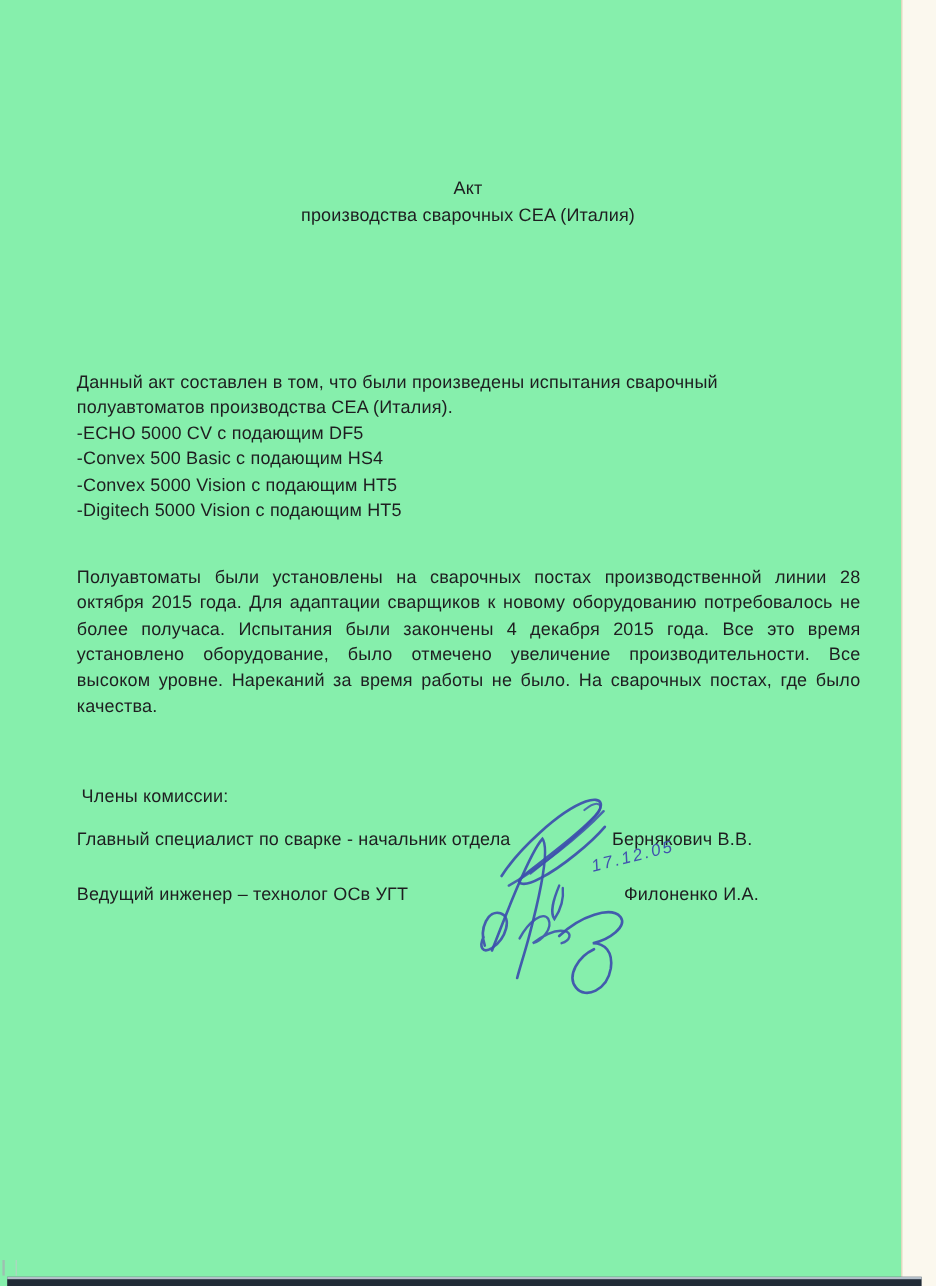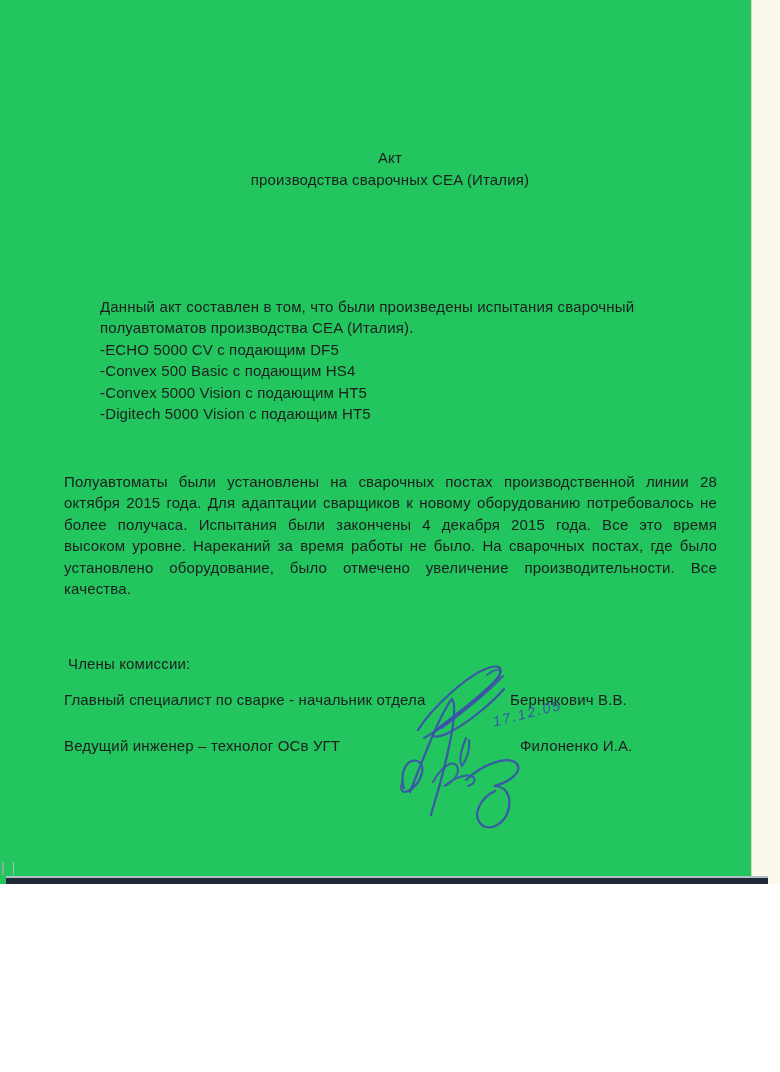--- a/index.html
+++ b/index.html
@@ -1,29 +1,29 @@
 <!DOCTYPE html>
 <html><head>
 <meta charset="utf-8">
 <style>
   html,body{margin:0;padding:0;background:#ffffff;}
   .page{
     position:relative;
-    width:780px;height:884px;
-    background:#22c55e;
+    width:780px;height:1072px;
+    background:#86efac;
     overflow:hidden;
     font-family:"Liberation Sans","DejaVu Sans",sans-serif;
     color:#1e1e20;
   }
   .line{font-size:15px;line-height:21.4px;letter-spacing:.15px;white-space:nowrap;}
   .title-block{
     position:absolute;top:147px;left:64px;width:652px;
     text-align:center;font-size:15px;line-height:22px;letter-spacing:.15px;
   }
-  .intro{position:absolute;top:296px;left:64px;width:662px;margin-left:36px;}
+  .intro{position:absolute;top:308px;left:64px;width:662px;}
   .body2{position:absolute;top:471px;left:64px;width:653px;}
   .body2 .jline{white-space:normal;text-align:justify;text-align-last:justify;}
   .body2 .lastline{white-space:nowrap;text-align:left;}
   .committee-heading{position:absolute;top:655px;left:68px;font-size:15px;letter-spacing:.15px;}
   .member-row{position:absolute;left:64px;width:662px;height:22px;font-size:15px;letter-spacing:.15px;}
   .member1{top:691px;}
   .member2{top:737px;}
   .member-name{position:absolute;top:0;}
   .member1 .member-name{left:446px;}
   .member2 .member-name{left:456px;}
@@ -65,22 +65,22 @@
     <div class="line">-ECHO 5000 CV с подающим DF5</div>
     <div class="line">-Convex 500 Basic с подающим HS4</div>
     <div class="line">-Convex 5000 Vision с подающим HT5</div>
     <div class="line">-Digitech 5000 Vision с подающим HT5</div>
   </div>
 
   <div class="body2">
     <div class="line jline">Полуавтоматы были установлены на сварочных постах производственной линии 28</div>
     <div class="line jline">октября 2015 года. Для адаптации сварщиков к новому оборудованию потребовалось не</div>
     <div class="line jline">более получаса. Испытания были закончены 4 декабря 2015 года. Все это время</div>
+    <div class="line jline">установлено оборудование, было отмечено увеличение производительности. Все</div>
     <div class="line jline">высоком уровне. Нареканий за время работы не было. На сварочных постах, где было</div>
-    <div class="line jline">установлено оборудование, было отмечено увеличение производительности. Все</div>
     <div class="line lastline">качества.</div>
   </div>
 
   <div class="committee-heading">Члены комиссии:</div>
 
   <div class="member-row member1">
     <span>Главный специалист по сварке - начальник отдела</span>
     <span class="member-name">Бернякович В.В.</span>
   </div>
 

